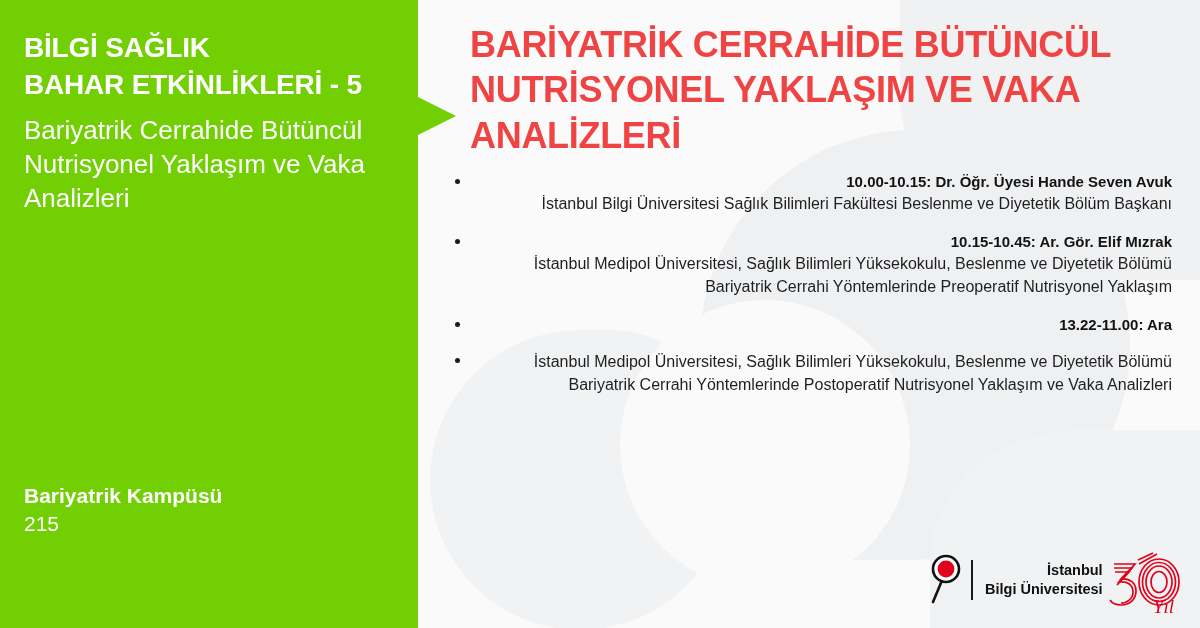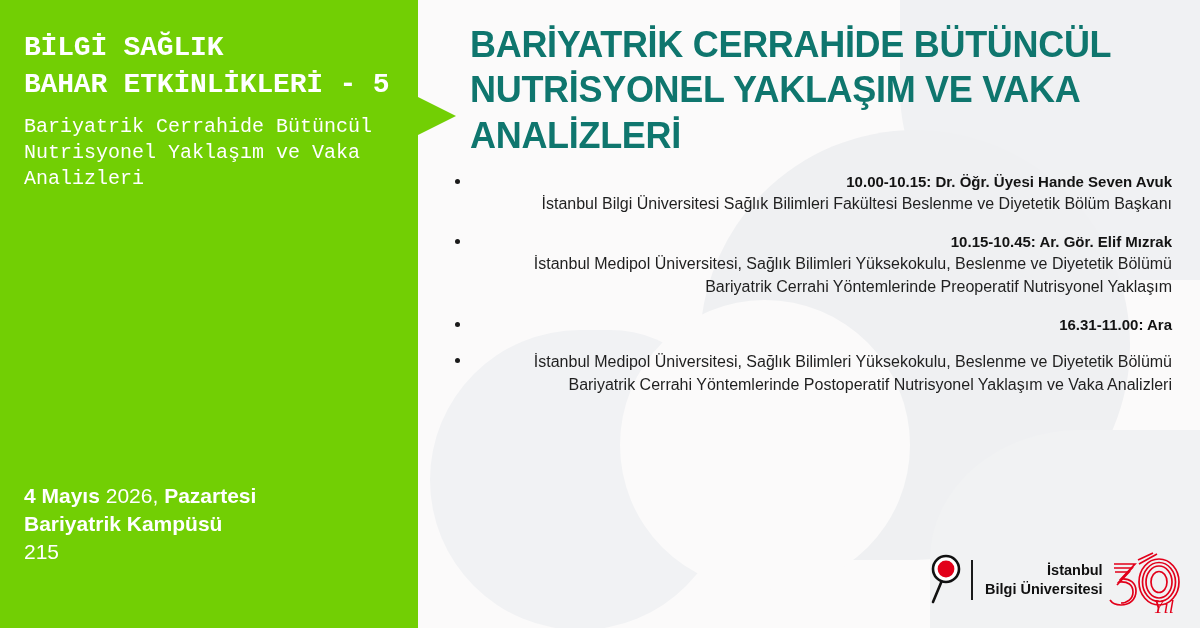--- a/index.html
+++ b/index.html
@@ -62,34 +62,33 @@
     border-bottom:19px solid transparent;
     border-left:38px solid #72cf04;
     z-index:5;
   }
 
   
   .left-content{
     position:absolute;left:24px;top:30px;
     width:380px;
     z-index:6;
-    font-family:Liberation Mono, monospace;
   }
   .series-title{
     color:#ffffff;
     font-size:28px;
     font-weight:bold;
     line-height:1.32;
     letter-spacing:-0.2px;
     margin:0 0 10px 0;
     white-space:pre-line;
   }
   .series-subtitle{
     color:#ffffff;
-    font-size:20px;
+    font-size:26px;
     font-weight:400;
     line-height:1.3;
     margin:0;
     white-space:pre-line;
   }
 
   .left-footer{
     position:absolute;left:24px;top:482px;
     width:380px;
     z-index:6;
@@ -103,21 +102,21 @@
   .ev-line .b{font-weight:bold;}
   .ev-line .r{font-weight:400;}
 
   
   .right-content{
     position:absolute;left:470px;top:22px;
     width:700px;
     z-index:6;
   }
   .main-title{
-    color:#0f766e;
+    color:#ef4444;
     font-size:36px;
     font-weight:bold;
     line-height:1.26;
     letter-spacing:-0.3px;
     margin:0;
     white-space:pre-line;
   }
 
   .program{
     position:absolute;left:452px;top:172px;
@@ -196,25 +195,20 @@
   <div class="left-content">
     <h1 class="series-title">BİLGİ SAĞLIK
 BAHAR ETKİNLİKLERİ - 5</h1>
     <p class="series-subtitle">Bariyatrik Cerrahide Bütüncül
 Nutrisyonel Yaklaşım ve Vaka
 Analizleri</p>
   </div>
 
   <div class="left-footer">
     <p class="ev-line">
-      <span class="b">4 Mayıs</span>
-      <span class="r">2026,</span>
-      <span class="b">Pazartesi</span>
-    </p>
-    <p class="ev-line">
       <span class="b">Bariyatrik Kampüsü</span>
     </p>
     <p class="ev-line">
       <span class="r">215</span>
     </p>
   </div>
 
   <div class="right-content">
     <h2 class="main-title">BARİYATRİK CERRAHİDE BÜTÜNCÜL
 NUTRİSYONEL YAKLAŞIM VE VAKA
@@ -225,21 +219,21 @@
       <li class="prog-item">
         <div class="prog-head">10.00-10.15: Dr. Öğr. Üyesi Hande Seven Avuk</div>
         <div class="prog-body">İstanbul Bilgi Üniversitesi Sağlık Bilimleri Fakültesi Beslenme ve Diyetetik Bölüm Başkanı</div>
       </li>
       <li class="prog-item">
         <div class="prog-head">10.15-10.45: Ar. Gör. Elif Mızrak</div>
         <div class="prog-body">İstanbul Medipol Üniversitesi, Sağlık Bilimleri Yüksekokulu, Beslenme ve Diyetetik Bölümü
 Bariyatrik Cerrahi Yöntemlerinde Preoperatif Nutrisyonel Yaklaşım</div>
       </li>
       <li class="prog-item">
-        <div class="prog-head">16.31-11.00: Ara</div>
+        <div class="prog-head">13.22-11.00: Ara</div>
       </li>
       <li class="prog-item">
         <div class="prog-body">İstanbul Medipol Üniversitesi, Sağlık Bilimleri Yüksekokulu, Beslenme ve Diyetetik Bölümü
 Bariyatrik Cerrahi Yöntemlerinde Postoperatif Nutrisyonel Yaklaşım ve Vaka Analizleri</div>
       </li>
     </ul>
 
   <div class="logo-row">
     <svg class="pin-icon" viewBox="0 0 40 56">
       <line x1="18" y1="26" x2="8" y2="50" stroke="#111" stroke-width="2.6" stroke-linecap="round"></line>

